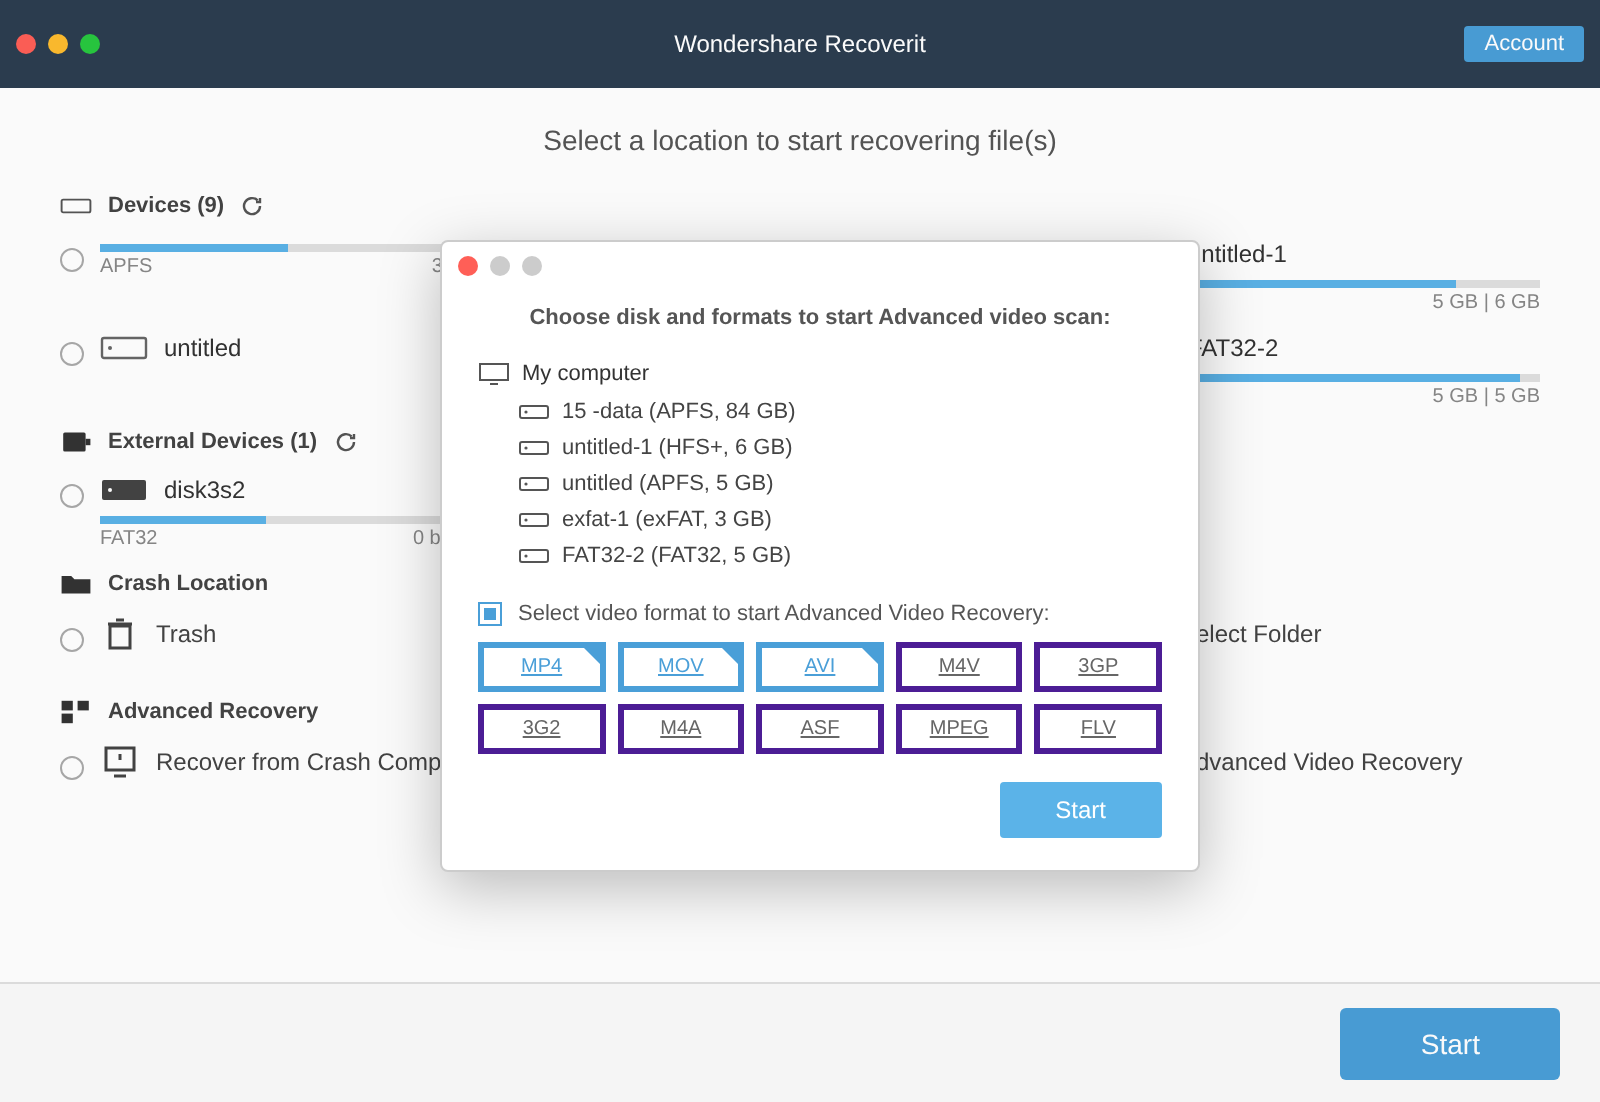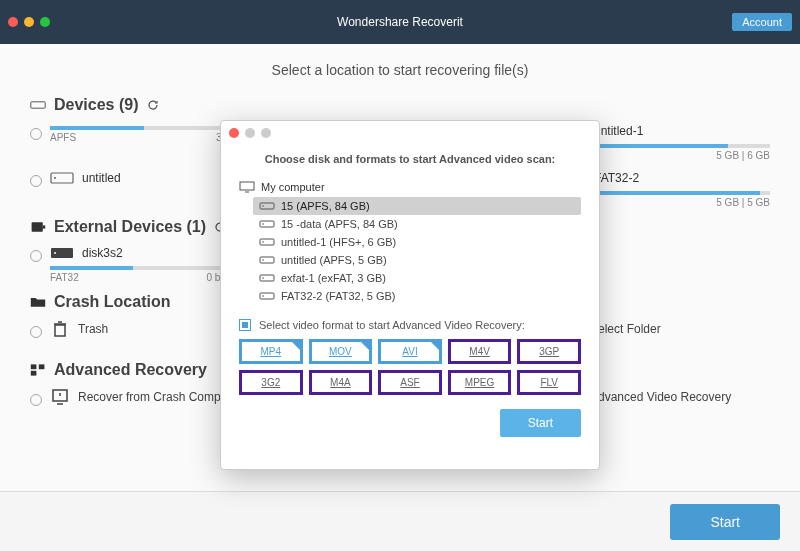--- a/index.html
+++ b/index.html
@@ -10,21 +10,21 @@
 .traffic-light { width: 10px; height: 10px; border-radius: 50%; }
 .tl-red { background: #ff5f57; }
 .tl-yellow { background: #febc2e; }
 .tl-green { background: #28c840; }
 .title { position: absolute; left: 50%; transform: translateX(-50%); color: #fff; font-size: 12px; }
 .account-btn { margin-left: auto; background: #4a9fd8; color: #fff; border: none; padding: 3px 10px; font-size: 11px; border-radius: 2px; cursor: pointer; }
 
 .main { padding: 18px 30px 0; background: #fff; height: calc(100% - 28px - 60px); overflow: hidden; }
 .main-title { text-align: center; font-size: 14px; color: #555; margin-bottom: 18px; }
 
-.section-header { display: flex; align-items: center; gap: 8px; font-size: 16px; color: #444; margin: 10px 0 8px; font-weight: 600; }
+.section-header { display: flex; align-items: center; gap: 8px; font-size: 11px; color: #444; margin: 10px 0 8px; font-weight: 600; }
 .section-header .hicon { width: 16px; height: 14px; }
 .refresh-icon { width: 12px; height: 12px; }
 
 .device-row { display: flex; gap: 28px; margin-bottom: 8px; }
 .device-col { flex: 1; display: flex; align-items: flex-start; gap: 8px; }
 .radio { width: 12px; height: 12px; border: 1px solid #aaa; border-radius: 50%; margin-top: 6px; cursor: pointer; position: relative; flex-shrink: 0; }
 .radio.selected::after { content:''; position:absolute; inset:2px; border-radius:50%; background:#4a9fd8; }
 .drive { flex: 1; }
 .drive-top { display: flex; align-items: center; gap: 8px; }
 .drive-icon { width: 24px; height: 18px; flex-shrink: 0; }
@@ -36,21 +36,21 @@
 .location-row, .advrec-row { display: flex; gap: 28px; }
 .loc-item, .adv-item { flex: 1; display: flex; align-items: center; gap: 8px; font-size: 12px; color: #444; }
 
 .bottom-bar { position: absolute; bottom: 0; left: 0; right: 0; height: 60px; background: #fafafa; border-top: 1px solid #e0e0e0; display: flex; align-items: center; justify-content: flex-end; padding: 0 20px; }
 .start-btn-main { background: #4a9fd8; color: #fff; border: none; padding: 10px 40px; font-size: 14px; border-radius: 3px; cursor: pointer; }
 
 
 .modal-backdrop { position: absolute; inset: 0; background: rgba(0,0,0,0.02); }
 .modal { position: absolute; left: 220px; top: 120px; width: 380px; background: #fff; border: 1px solid #ccc; border-radius: 4px; box-shadow: 0 8px 30px rgba(0,0,0,0.25); }
 .modal-titlebar { height: 24px; display: flex; align-items: center; padding: 0 8px; }
-.modal-body { padding: 8px 18px 32px; }
+.modal-body { padding: 8px 18px 16px; }
 .modal-heading { text-align: center; font-size: 11px; font-weight: 600; color: #555; margin-bottom: 16px; }
 .tree-root { display: flex; align-items: center; gap: 6px; font-size: 11px; color: #333; margin-bottom: 4px; }
 .tree-list { margin-left: 14px; }
 .tree-item { display: flex; align-items: center; gap: 6px; font-size: 11px; color: #444; padding: 3px 6px; cursor: pointer; }
 .tree-item.selected { background: #d0d0d0; color: #222; border-radius: 2px; }
 .small-drive-icon { width: 16px; height: 12px; flex-shrink: 0; }
 
 .format-section { margin-top: 14px; }
 .format-header { display: flex; align-items: center; gap: 8px; font-size: 11px; color: #555; margin-bottom: 8px; }
 .check-sq { width: 12px; height: 12px; border: 1px solid #4a9fd8; position: relative; }
@@ -276,27 +276,20 @@
   <div class="modal-body">
     <div class="modal-heading">Choose disk and formats to start Advanced video scan:</div>
     <div class="tree-root">
       <svg class="small-drive-icon" viewBox="0 0 16 12">
           <rect x="1" y="1" width="14" height="8" fill="none" stroke="#555"></rect>
           <path d="M6 11h4" stroke="#555"></path>
         </svg>
       <span>My computer</span>
     </div>
     <div class="tree-list">
-      <div class="tree-item selected">
-          <svg class="small-drive-icon" viewBox="0 0 16 12">
-            <rect x="1" y="3" width="14" height="6" rx="1" fill="none" stroke="#555"></rect>
-            <circle cx="4" cy="6" r="0.8" fill="#555"></circle>
-          </svg>
-          <span>15 (APFS, 84 GB)</span>
-        </div>
       <div class="tree-item">
           <svg class="small-drive-icon" viewBox="0 0 16 12">
             <rect x="1" y="3" width="14" height="6" rx="1" fill="none" stroke="#555"></rect>
             <circle cx="4" cy="6" r="0.8" fill="#555"></circle>
           </svg>
           <span>15 -data (APFS, 84 GB)</span>
         </div>
       <div class="tree-item">
           <svg class="small-drive-icon" viewBox="0 0 16 12">
             <rect x="1" y="3" width="14" height="6" rx="1" fill="none" stroke="#555"></rect>

